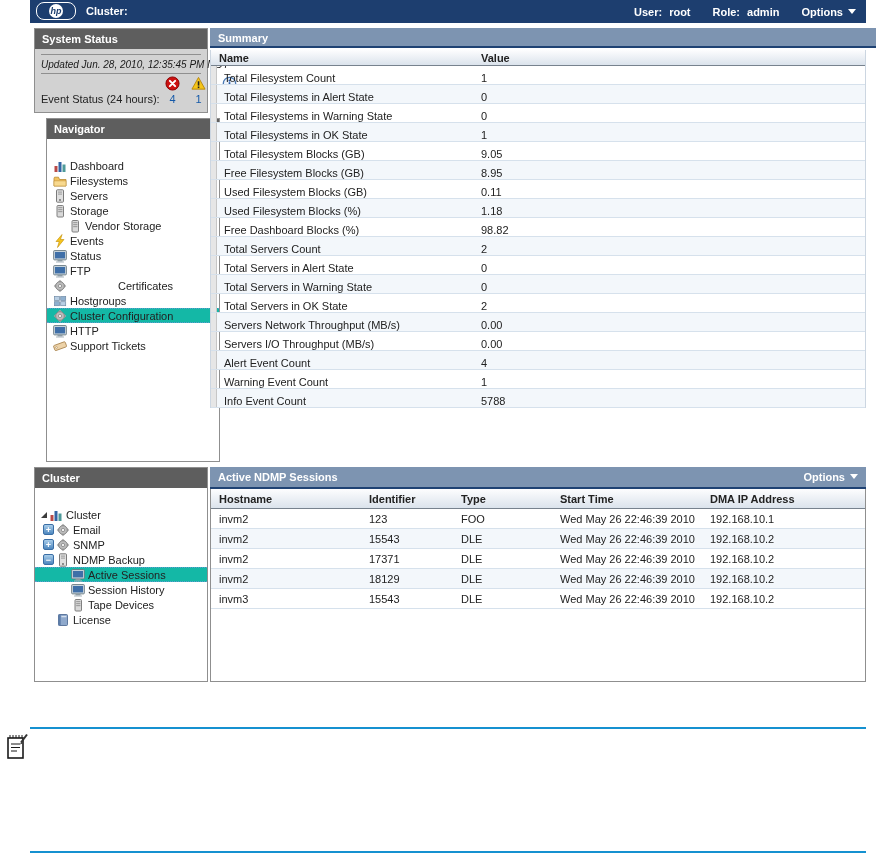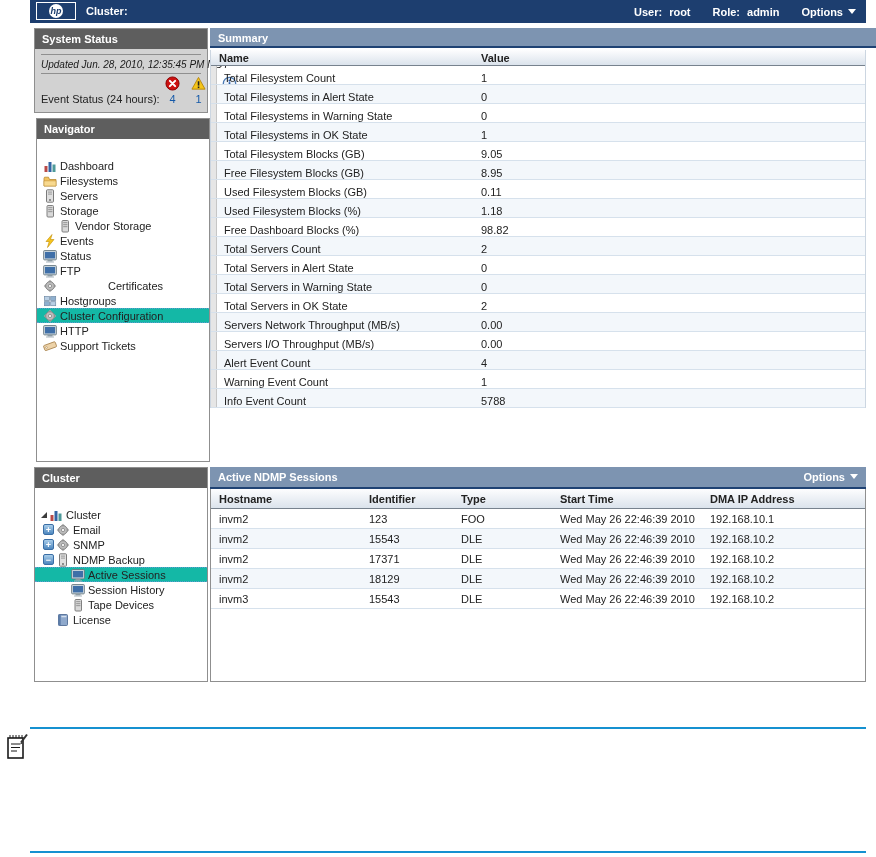--- a/index.html
+++ b/index.html
@@ -1,21 +1,21 @@
 <!DOCTYPE html>
 <html><head>
 <meta charset="utf-8">
 <style>
   html,body{margin:0;padding:0;background:#fff;}
   body{font-family:"Liberation Sans","DejaVu Sans",sans-serif;font-size:11px;color:#222;}
   #page{position:relative;width:876px;height:857px;background:#fff;overflow:hidden;}
 
   
   .topbar{position:absolute;left:30px;top:0;width:836px;height:23px;background:#1d3e6f;color:#fff;}
-  .hp-logo{position:absolute;left:6px;top:2px;width:40px;height:18px;border:1px solid #fff;border-radius:0;box-sizing:border-box;}
+  .hp-logo{position:absolute;left:6px;top:2px;width:40px;height:18px;border:1px solid #fff;border-radius:8px;box-sizing:border-box;}
   .hp-circle{position:absolute;left:12px;top:1px;width:14px;height:14px;border-radius:50%;background:#fff;color:#1d3e6f;
              font-style:italic;font-weight:bold;font-size:9px;line-height:14px;text-align:center;}
   .topbar-title{position:absolute;left:56px;top:0;line-height:23px;font-weight:bold;}
   .topbar-right{position:absolute;right:10px;top:0;height:23px;display:flex;align-items:center;font-weight:bold;}
   .topbar-right .sp-s{width:7px;} .topbar-right .sp-l{width:22px;}
   .caret{display:inline-block;width:0;height:0;border-left:4px solid transparent;border-right:4px solid transparent;
          border-top:5px solid #fff;margin-left:5px;position:relative;top:-2px;}
 
   
   .hdr-gray{height:20px;background:#5e5e5e;color:#fff;font-weight:bold;line-height:20px;padding-left:7px;}
@@ -27,21 +27,21 @@
   #system-status{left:34px;top:28px;width:174px;height:85px;}
   .ss-body{background:#d2d2d2;height:63px;padding:3px 6px 0 6px;box-sizing:border-box;}
   .rule{height:1px;background:#8f8f8f;margin:2px 0;}
   .updated{font-style:italic;font-size:10px;padding:2px 0 1px 0;color:#1a1a1a;white-space:nowrap;}
   .status-grid{display:grid;grid-template-columns:1fr 26px 26px 36px;align-items:center;margin-top:2px;}
   .status-grid .cell{text-align:center;}
   .status-grid .num{color:#1459a8;}
   .ev-label{white-space:nowrap;}
 
   
-  #navigator{left:36px;top:118px;width:174px;height:344px;}
+  #navigator{left:46px;top:118px;width:174px;height:344px;}
   .tree{padding-top:19px;}
   .tree-item{height:15px;display:flex;align-items:center;white-space:nowrap;cursor:default;}
   .tree-item .lbl{margin-left:3px;}
   .tree-item.selected{background:#14b8a6;border-top:1px dotted #5f9bd0;border-bottom:1px dotted #5f9bd0;height:13px;align-items:center;}
   .icn{display:inline-flex;width:14px;height:14px;flex:0 0 14px;}
   .expbox{display:inline-block;width:11px;height:11px;flex:0 0 11px;border:1px solid #3a6ea5;border-radius:2px;
           background:linear-gradient(#a9cdea,#4d87bf);color:#fff;font-weight:bold;font-size:9px;line-height:10px;
           text-align:center;box-sizing:border-box;margin-right:2px;}
   .spacer13{display:inline-block;width:13px;flex:0 0 13px;}
   .tri{display:inline-flex;width:10px;flex:0 0 10px;}

